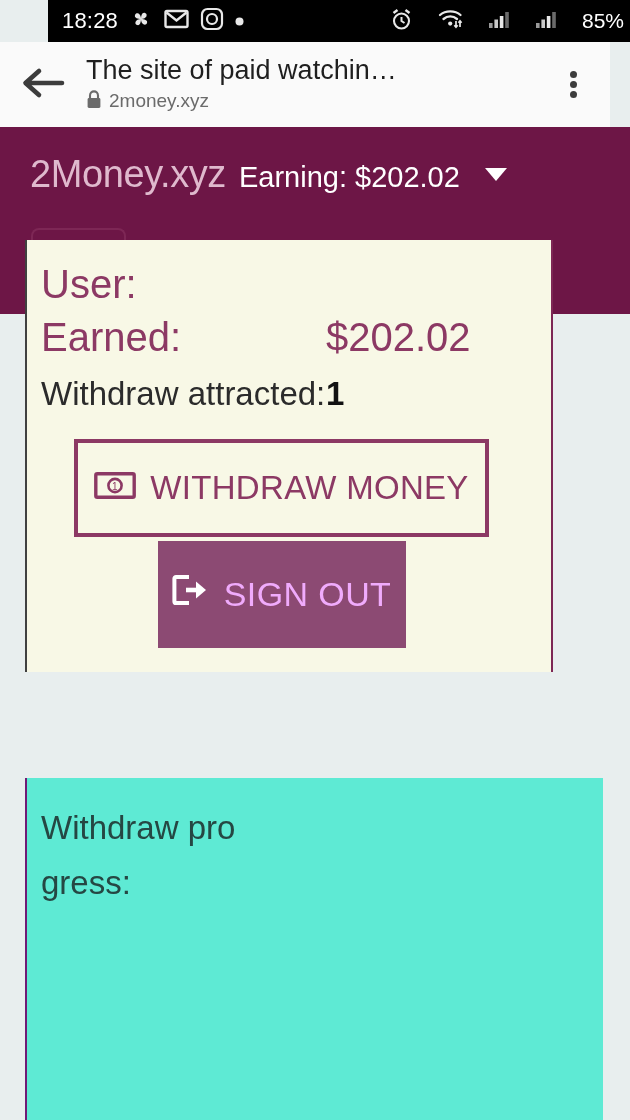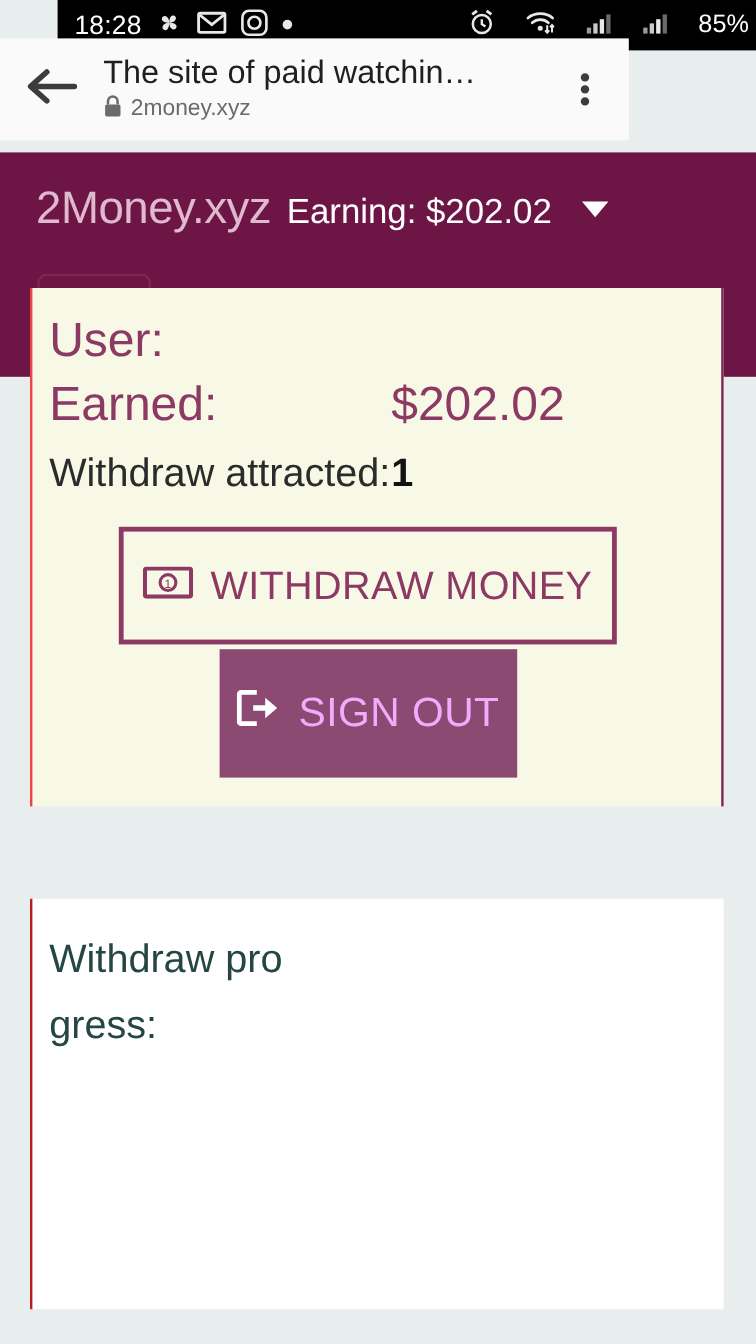--- a/index.html
+++ b/index.html
@@ -17,21 +17,21 @@
     display:flex; align-items:center; padding:0 14px;margin-left:48px;
   }
   .sb-left{ display:flex; align-items:center; gap:11px; }
   .sb-right{ margin-left:auto; display:flex; align-items:center; gap:25px; }
   .sb-clock{ font-size:22px; letter-spacing:.2px; font-weight:400; color:#fff; }
   .sb-pct{ font-size:21px; color:#fff; }
   .sb-ico{ display:block; }
 
   
   .browserbar{
-    position:absolute; top:32px; left:0; width:524px; height:85px;
+    position:absolute; top:42px; left:0; width:610px; height:85px;
     background:#fafafa;
     display:flex; align-items:center;
   }
   .backbtn{ width:86px; height:85px; display:flex; align-items:center; justify-content:center; }
   .urlblock{ flex:1; min-width:0; padding-right:6px; }
   .pagetitle{
     font-size:27px; color:#1f1f1f; line-height:1.08;
     white-space:nowrap; overflow:hidden; text-overflow:clip;
   }
   .urlrow{ display:flex; align-items:center; gap:7px; margin-top:4px; }
@@ -55,23 +55,23 @@
     border-top:13px solid #ffffff; margin-left:12px; align-self:center;
   }
   .ghosttab{
     position:absolute; top:101px; left:31px; width:95px; height:26px;
     border:2px solid #7d2755; border-bottom:none;
     border-radius:8px 8px 0 0;
   }
 
   
   .card{
-    position:absolute; top:240px; left:25px; width:578px;
+    position:absolute; top:240px; left:25px; width:528px;
     background:#f8f8e6;
-    border-left:2px solid #ef4444;
+    border-left:2px solid #404040;
     border-right:2px solid #7d2755;
     padding:18px 15px 0 0;
   }
   .row{ display:flex; align-items:flex-start; padding:0 14px; }
   .lbl-big{ font-size:40px; color:#8c3964; line-height:1.33; width:285px; }
   .val-big{ font-size:40px; color:#8c3964; line-height:1.33; flex:1; }
   .lbl-sm{ font-size:33px; color:#2b2b2b; line-height:1.35; width:285px; }
   .val-sm{ font-size:33px; color:#121212; font-weight:bold; line-height:1.35; flex:1; }
 
   .btnwrap{ padding:22px 0 0 0; }
@@ -84,23 +84,23 @@
   .btn-signout{
     display:flex; align-items:center; justify-content:center; gap:16px;
     margin:0 auto; width:248px; height:107px; margin-top:4px;
     background:#8c4a73; color:#f0abfc; font-size:34px; font-weight:500; letter-spacing:.4px;
     border:none;
   }
   .card-pad{ height:24px; }
 
   
   .progress{
-    position:absolute; top:749px; left:25px; width:578px; height:342px;
-    background:#ffffff;
-    border-left:2px solid #b91c1c;
+    position:absolute; top:778px; left:25px; width:578px; height:342px;
+    background:#5eead4;
+    border-left:2px solid #701a75;
     display:flex; padding:22px 14px 0 14px;
   }
   .prog-lbl{
     width:200px; font-size:33px; color:#254743; line-height:1.68;
     word-break:break-all;
   }
   .prog-val{
     flex:1; font-size:33px; color:#d8344a; font-weight:bold; line-height:1.66;
     padding-left:16px;
   }

